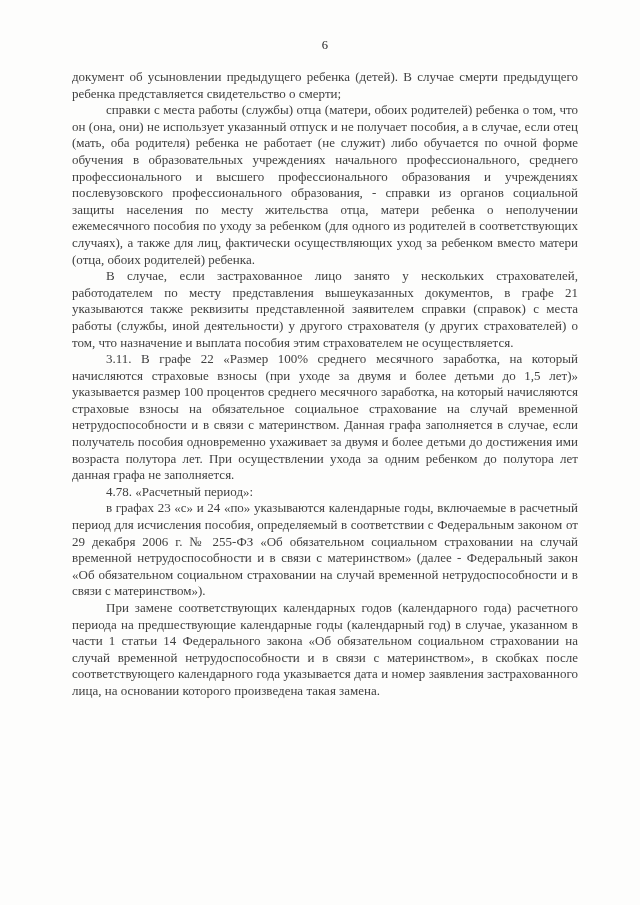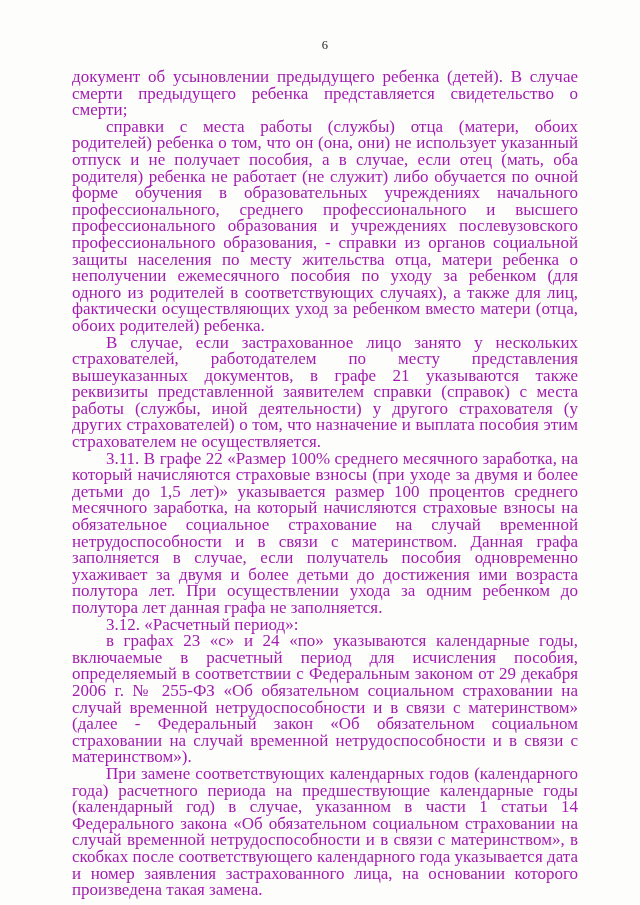--- a/index.html
+++ b/index.html
@@ -23,25 +23,25 @@
   }
   .page-number {
     text-align: center;
     font-size: 12.5px;
     color: #222;
     margin: 0 0 16px 0;
     letter-spacing: 0.2px;
   }
   .body-text p {
     margin: 0;
-    font-size: 17px;
+    font-size: 13px;
     line-height: 16.6px;
     text-align: justify;
     text-justify: inter-word;
-    color: #a21caf;
+    color: #404040;
     hyphens: none;
   }
   .body-text p.indent {
     text-indent: 34px;
   }
   .body-text p.noindent {
     text-indent: 0;
   }
 </style>
 </head>
@@ -49,18 +49,18 @@
 
 <div class="page">
 
   <div class="page-number">6</div>
 
   <div class="body-text">
     <p class="noindent">документ об усыновлении предыдущего ребенка (детей). В случае смерти предыдущего ребенка представляется свидетельство о смерти;</p>
     <p class="indent">справки с места работы (службы) отца (матери, обоих родителей) ребенка о том, что он (она, они) не использует указанный отпуск и не получает пособия, а в случае, если отец (мать, оба родителя) ребенка не работает (не служит) либо обучается по очной форме обучения в образовательных учреждениях начального профессионального, среднего профессионального и высшего профессионального образования и учреждениях послевузовского профессионального образования, - справки из органов социальной защиты населения по месту жительства отца, матери ребенка о неполучении ежемесячного пособия по уходу за ребенком (для одного из родителей в соответствующих случаях), а также для лиц, фактически осуществляющих уход за ребенком вместо матери (отца, обоих родителей) ребенка.</p>
     <p class="indent">В случае, если застрахованное лицо занято у нескольких страхователей, работодателем по месту представления вышеуказанных документов, в графе 21 указываются также реквизиты представленной заявителем справки (справок) с места работы (службы, иной деятельности) у другого страхователя (у других страхователей) о том, что назначение и выплата пособия этим страхователем не осуществляется.</p>
     <p class="indent">3.11. В графе 22 «Размер 100% среднего месячного заработка, на который начисляются страховые взносы (при уходе за двумя и более детьми до 1,5 лет)» указывается размер 100 процентов среднего месячного заработка, на который начисляются страховые взносы на обязательное социальное страхование на случай временной нетрудоспособности и в связи с материнством. Данная графа заполняется в случае, если получатель пособия одновременно ухаживает за двумя и более детьми до достижения ими возраста полутора лет. При осуществлении ухода за одним ребенком до полутора лет данная графа не заполняется.</p>
-    <p class="indent">3.12. «Расчетный период»:</p>
+    <p class="indent">4.78. «Расчетный период»:</p>
     <p class="indent">в графах 23 «с» и 24 «по» указываются календарные годы, включаемые в расчетный период для исчисления пособия, определяемый в соответствии с Федеральным законом от 29 декабря 2006 г. № 255-ФЗ «Об обязательном социальном страховании на случай временной нетрудоспособности и в связи с материнством» (далее - Федеральный закон «Об обязательном социальном страховании на случай временной нетрудоспособности и в связи с материнством»).</p>
     <p class="indent">При замене соответствующих календарных годов (календарного года) расчетного периода на предшествующие календарные годы (календарный год) в случае, указанном в части 1 статьи 14 Федерального закона «Об обязательном социальном страховании на случай временной нетрудоспособности и в связи с материнством», в скобках после соответствующего календарного года указывается дата и номер заявления застрахованного лица, на основании которого произведена такая замена.</p>
   </div>
 
 </div>
 
 </body></html>

